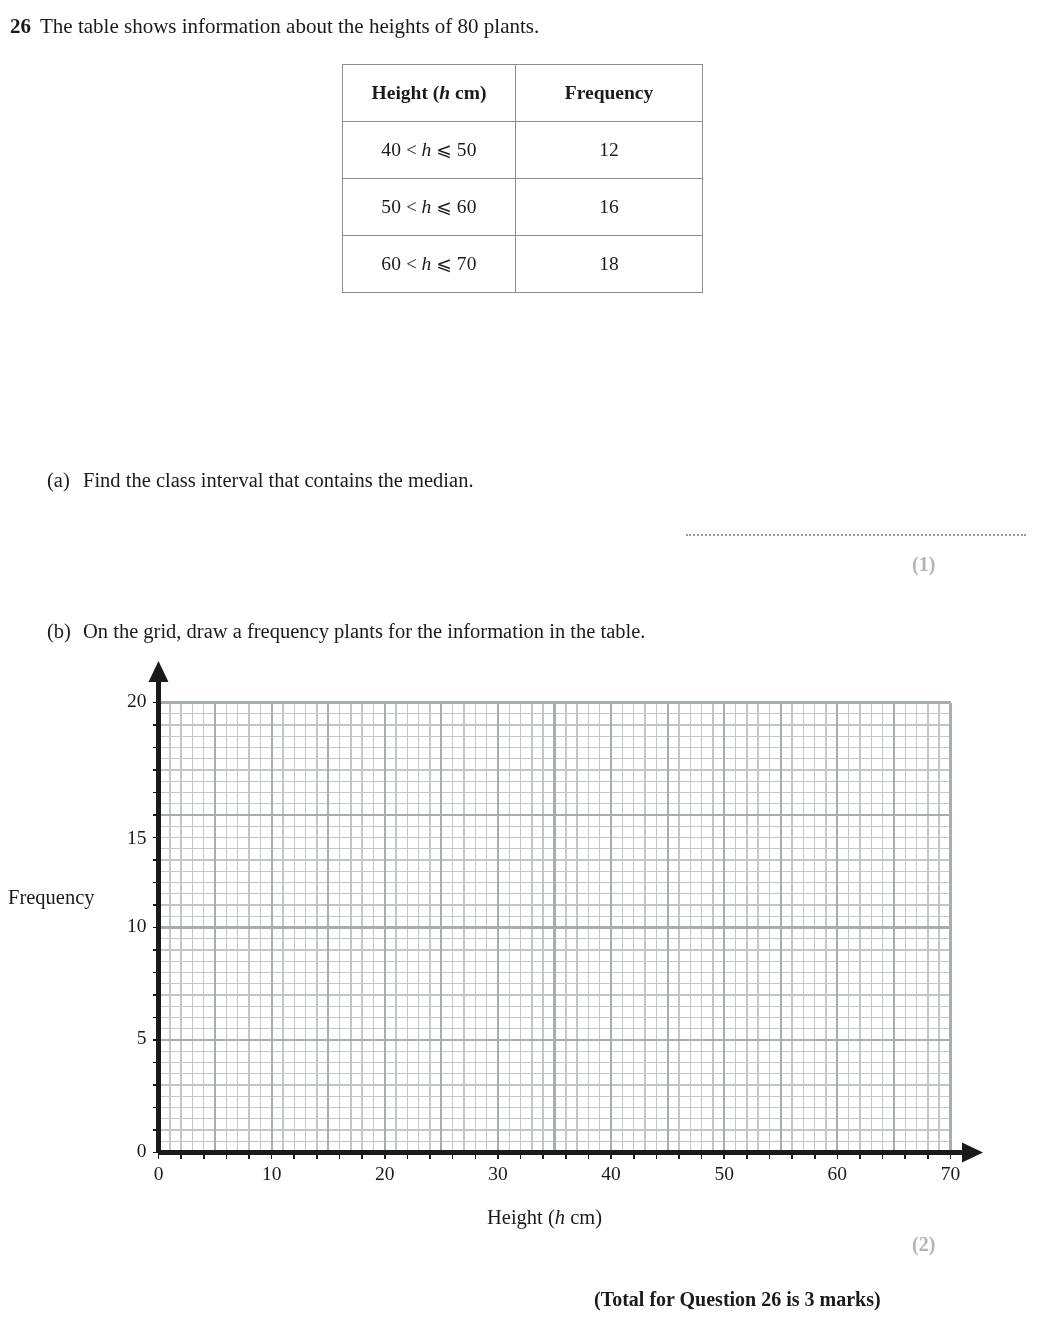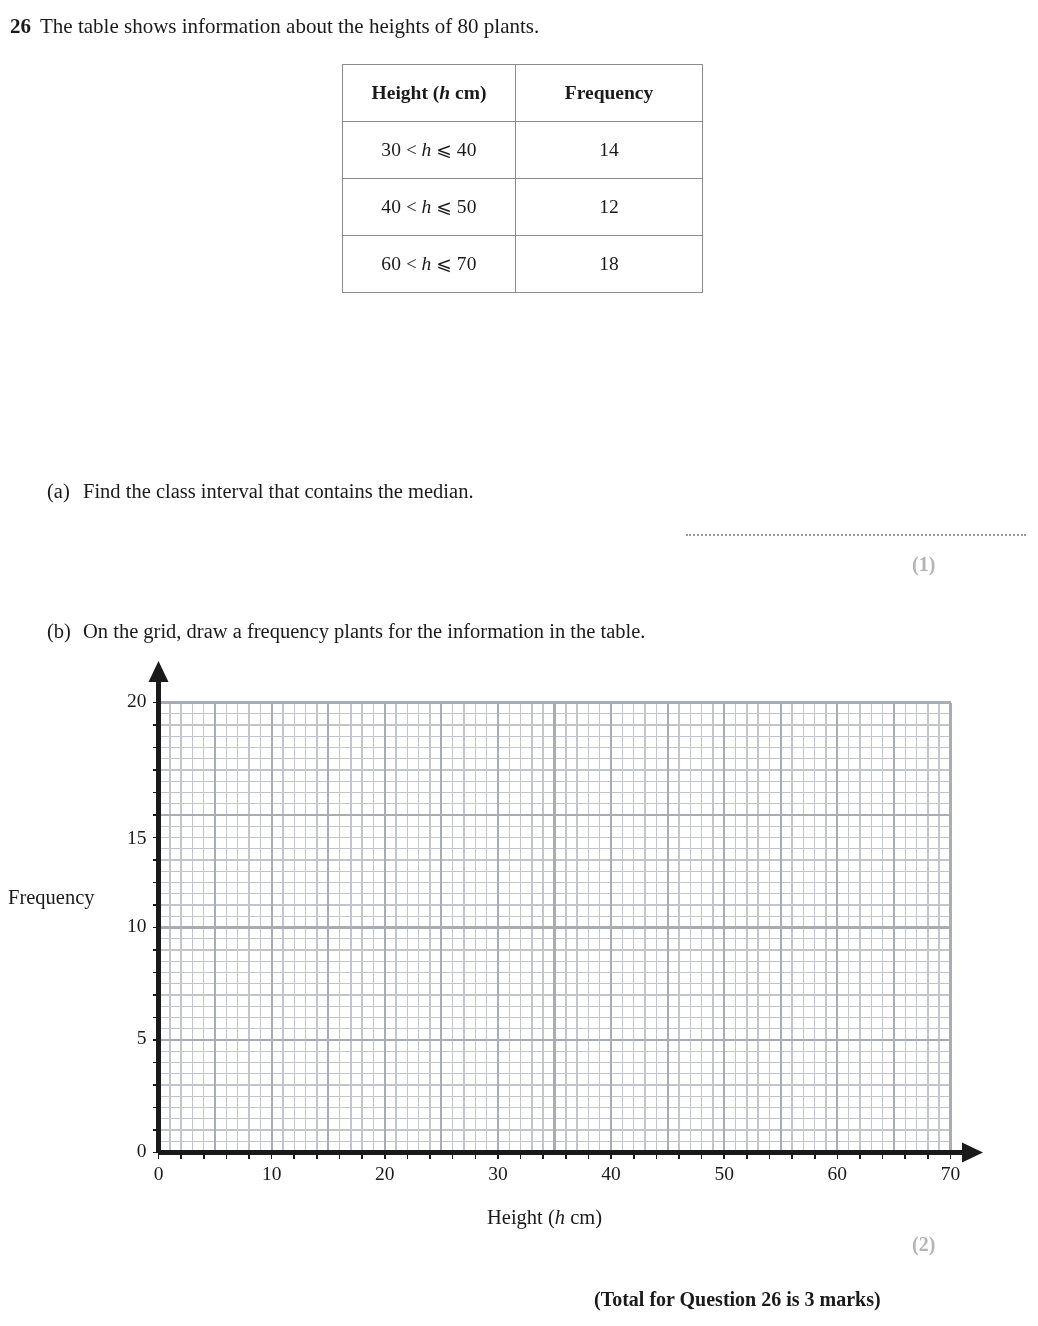--- a/index.html
+++ b/index.html
@@ -65,21 +65,21 @@
     padding: 0 5px;
     font-size: 18.5px;
   }
 
   
   .part-text {
     position: absolute;
     font-size: 20.5px;
     white-space: nowrap;
   }
-  #part-a-text { left: 47px; top: 480px; }
+  #part-a-text { left: 47px; top: 469px; }
   #part-b-text { left: 47px; top: 620px; }
   .part-label {
     display: inline-block;
     width: 36px;
   }
 
   #answer-line-a {
     position: absolute;
     left: 686px;
     top: 534px;
@@ -143,26 +143,26 @@
 
 <table id="freq-table">
   <thead>
     <tr>
       <th class="col-h"><span>Height (</span><span class="ital">h</span><span> cm)</span></th>
       <th class="col-f">Frequency</th>
     </tr>
   </thead>
   <tbody id="freq-table-body">
       <tr>
-        <td class="interval"><span class="num">30</span><span class="op">&lt;</span><span class="ital">h</span><span class="op">⩽</span><span class="num">40</span></td>
-        <td>14</td>
+        <td class="interval"><span class="num">40</span><span class="op">&lt;</span><span class="ital">h</span><span class="op">⩽</span><span class="num">50</span></td>
+        <td>12</td>
       </tr>
       <tr>
-        <td class="interval"><span class="num">40</span><span class="op">&lt;</span><span class="ital">h</span><span class="op">⩽</span><span class="num">50</span></td>
-        <td>12</td>
+        <td class="interval"><span class="num">50</span><span class="op">&lt;</span><span class="ital">h</span><span class="op">⩽</span><span class="num">60</span></td>
+        <td>16</td>
       </tr>
       <tr>
         <td class="interval"><span class="num">60</span><span class="op">&lt;</span><span class="ital">h</span><span class="op">⩽</span><span class="num">70</span></td>
         <td>18</td>
       </tr>
     </tbody>
 </table>
 
 <div class="part-text" id="part-a-text">
   <span class="part-label">(a)</span><span>Find the class interval that contains the median.</span>

